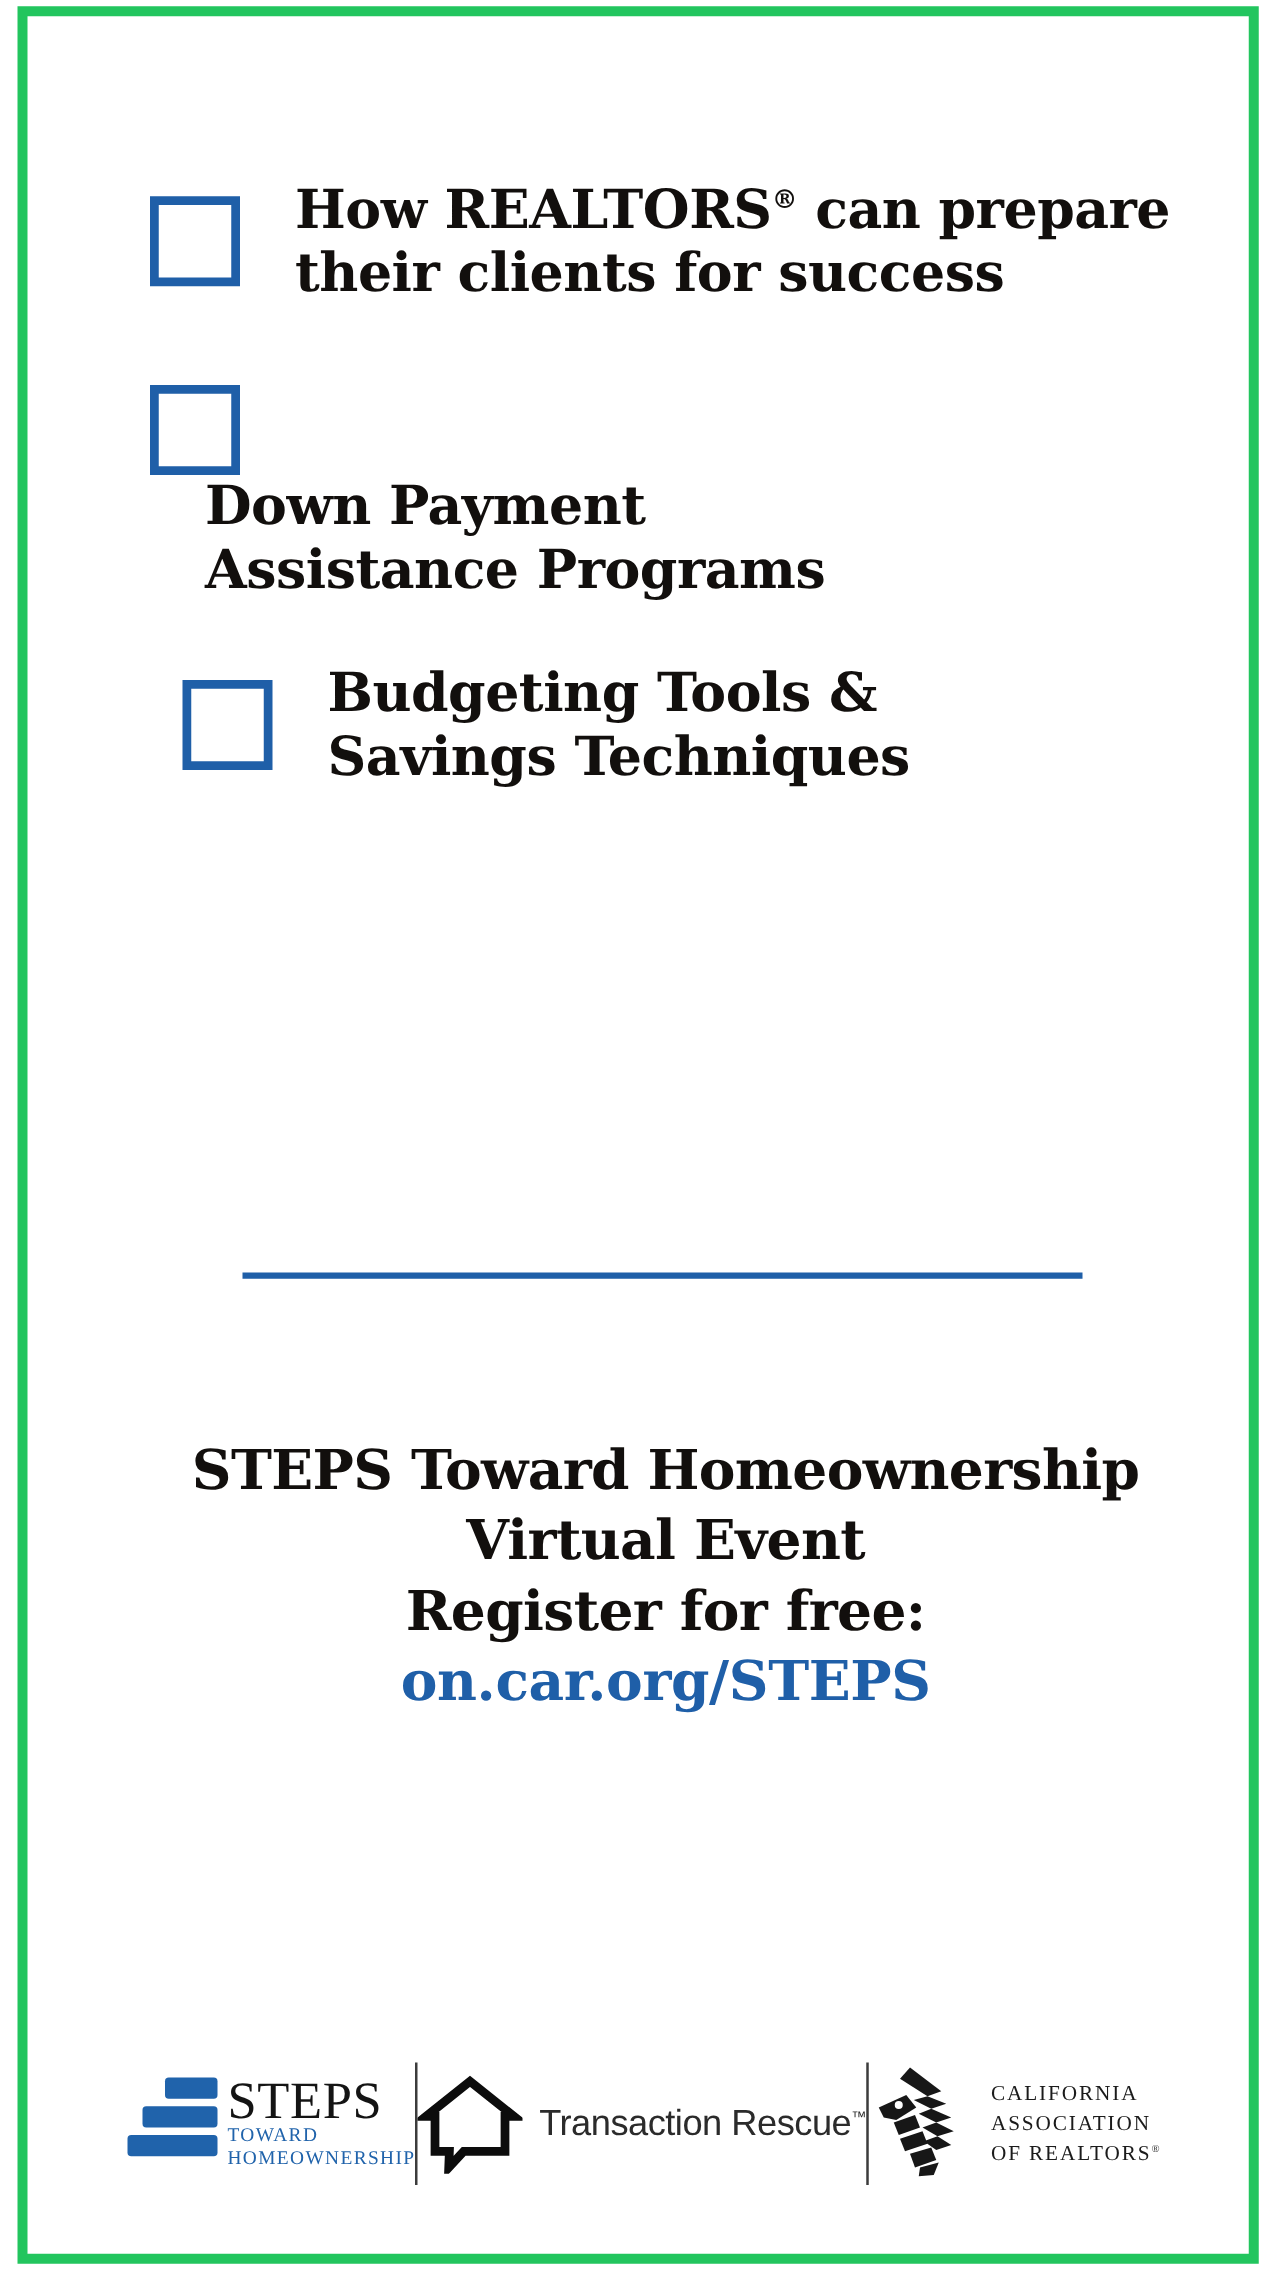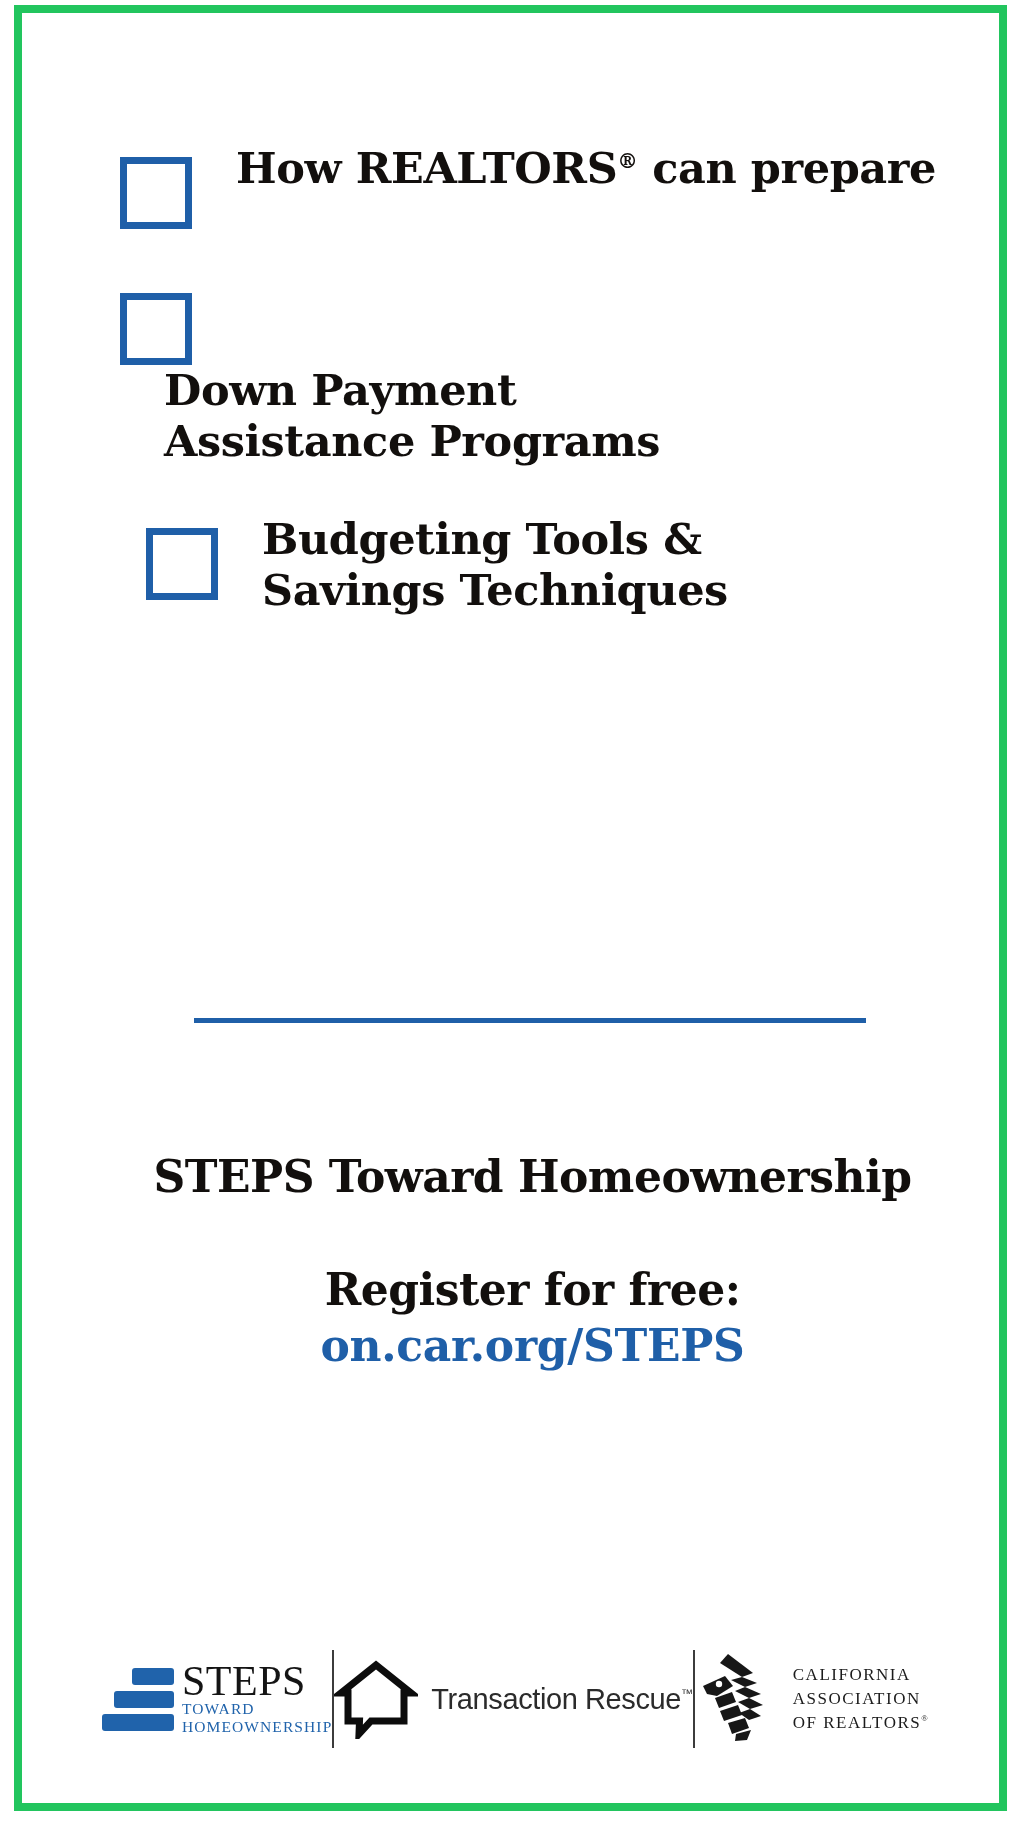--- a/index.html
+++ b/index.html
@@ -115,21 +115,20 @@
   }
   .vdiv {
     width: 2px;
     height: 98px;
     background: #3c3c3c;
     flex: 0 0 auto;
   }
   
   .steps-logo {
     display: flex;
-    align-items: center;
   }
   .steps-bars {
     display: flex;
     flex-direction: column;
     align-items: flex-end;
     width: 72px;
   }
   .steps-bars span {
     display: block;
     background: #2063ab;
@@ -182,41 +181,41 @@
 </head>
 <body>
 
 <div id="poster">
   <div class="frame">
 
     <div class="checklist">
 
       <div class="check-row row-0">
         <div class="checkbox"></div>
-        <div class="check-label"><span>How REALTORS</span><sup>®</sup><span> can prepare</span><br></div>
+        <div class="check-label"><span>How REALTORS</span><sup>®</sup><span> can prepare</span><br><span>their clients for success</span></div>
       </div>
 
       <div class="check-row row-1">
         <div class="checkbox"></div>
         <div class="check-label"><span>Down Payment</span><br><span>Assistance Programs</span></div>
       </div>
 
       <div class="check-row row-2">
         <div class="checkbox"></div>
         <div class="check-label"><span>Budgeting Tools &amp;</span><br><span>Savings Techniques</span></div>
       </div>
 
 
     </div>
 
     <div class="divider"></div>
 
     <div class="event">
       <span>STEPS Toward Homeownership</span><br>
-      <br>
+      <span>Virtual Event</span><br>
       <span>Register for free:</span>
       <span class="url">on.car.org/STEPS</span>
     </div>
 
     <div class="footer">
 
       <div class="footer-cell">
         <div class="steps-logo">
           <div class="steps-bars">
             <span></span>

